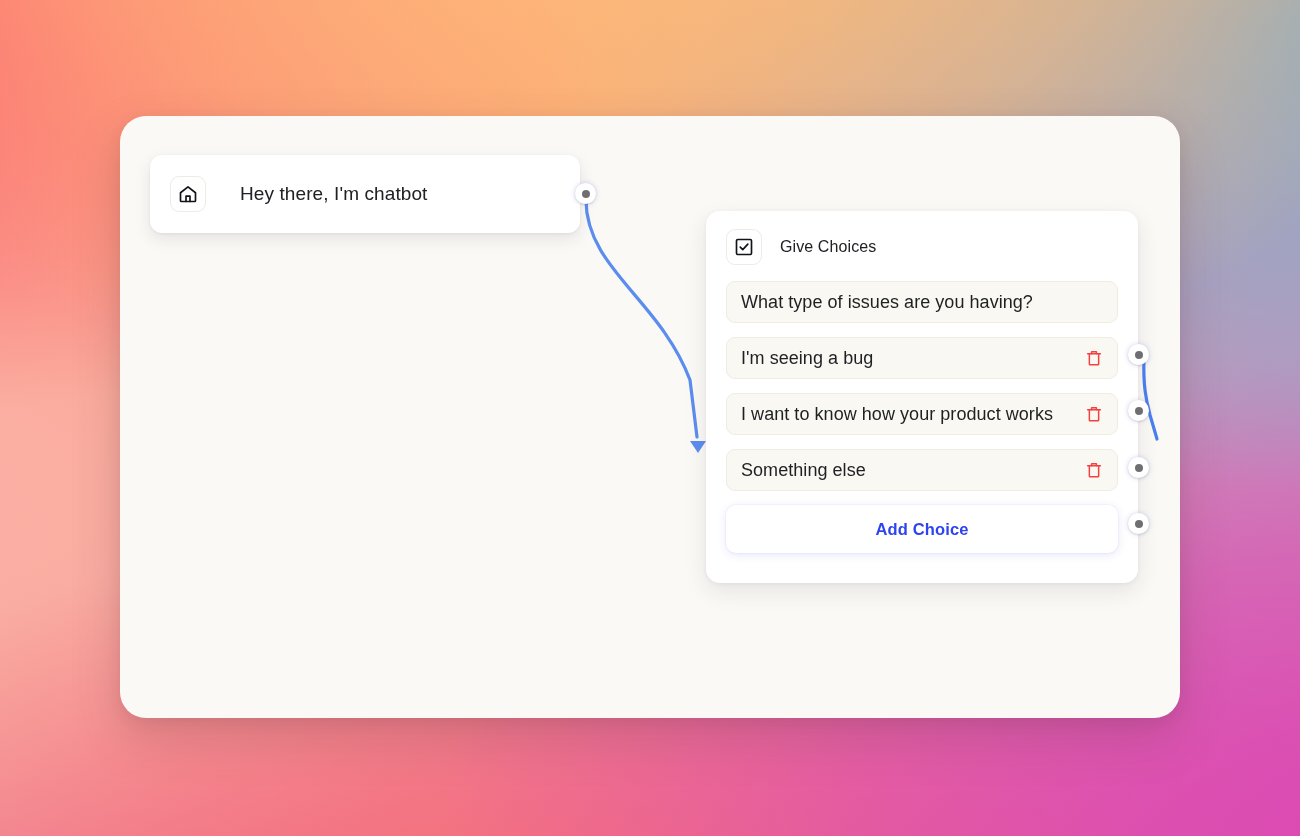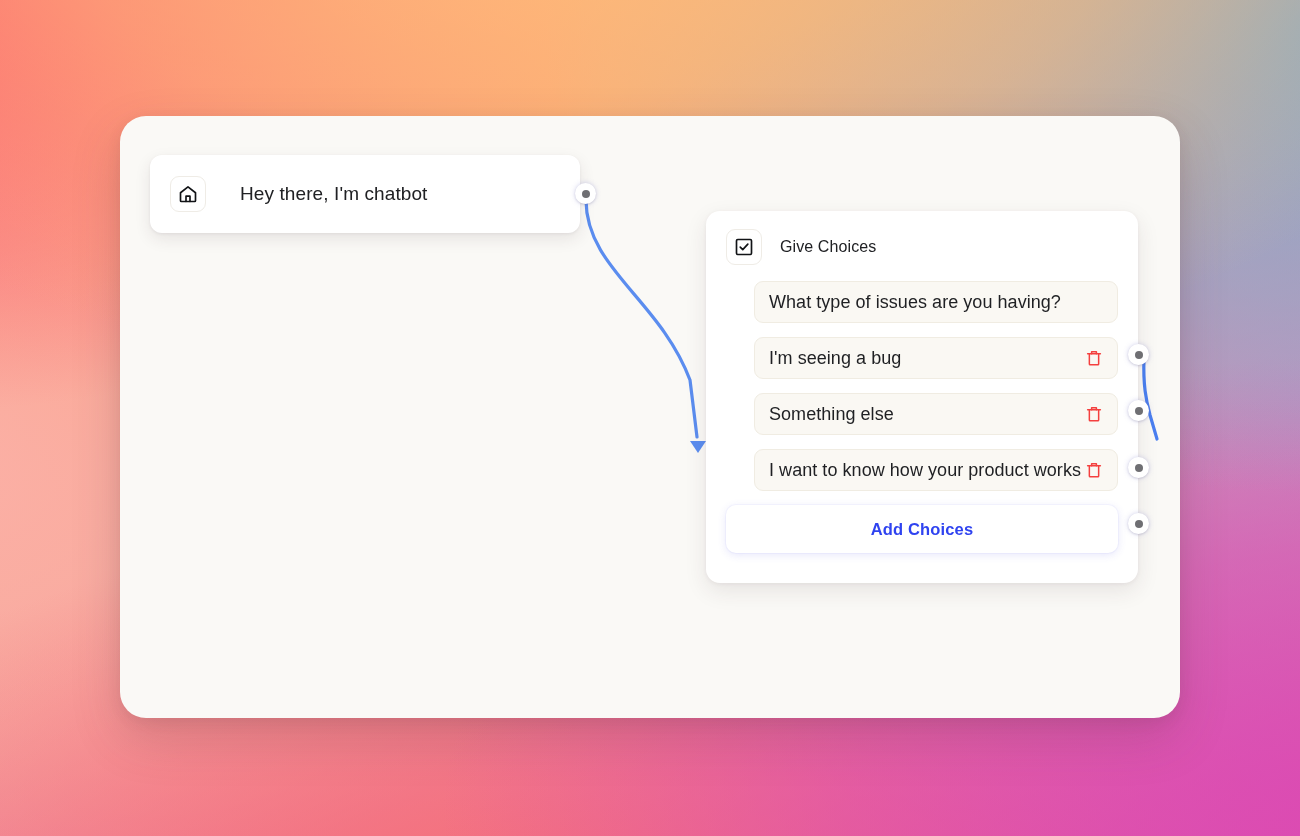--- a/index.html
+++ b/index.html
@@ -116,21 +116,20 @@
   .field {
     position: relative;
     height: 42px;
     background: #faf8f3;
     border: 1px solid #f0ece2;
     border-radius: 9px;
     display: flex;
     align-items: center;
     padding: 0 14px;
     margin-bottom: 14px;
-    margin-left: 28px;
   }
 
   .field .field-text {
     font-size: 18px;
     color: #1f2023;
     letter-spacing: 0.05px;
     white-space: nowrap;
     overflow: hidden;
   }
 
@@ -241,41 +240,41 @@
       <svg width="18" height="18" viewBox="0 0 24 24" fill="none" stroke="#f4403f" stroke-width="2" stroke-linecap="round" stroke-linejoin="round">
         <path d="M3.5 6.3 H20.5"></path>
         <path d="M8.8 6.3 V3.8 h6.4 v2.5"></path>
         <path d="M5.8 6.3 V20 a1 1 0 0 0 1 1 h10.4 a1 1 0 0 0 1 -1 V6.3"></path>
       </svg>
     </button>
   </div>
 
 
   <div class="field">
+    <span class="field-text">I want to know how your product works</span>
+    <button class="trash-btn">
+      <svg width="18" height="18" viewBox="0 0 24 24" fill="none" stroke="#f4403f" stroke-width="2" stroke-linecap="round" stroke-linejoin="round">
+        <path d="M3.5 6.3 H20.5"></path>
+        <path d="M8.8 6.3 V3.8 h6.4 v2.5"></path>
+        <path d="M5.8 6.3 V20 a1 1 0 0 0 1 1 h10.4 a1 1 0 0 0 1 -1 V6.3"></path>
+      </svg>
+    </button>
+  </div>
+
+  <div class="field">
     <span class="field-text">Something else</span>
     <button class="trash-btn">
       <svg width="18" height="18" viewBox="0 0 24 24" fill="none" stroke="#f4403f" stroke-width="2" stroke-linecap="round" stroke-linejoin="round">
         <path d="M3.5 6.3 H20.5"></path>
         <path d="M8.8 6.3 V3.8 h6.4 v2.5"></path>
         <path d="M5.8 6.3 V20 a1 1 0 0 0 1 1 h10.4 a1 1 0 0 0 1 -1 V6.3"></path>
       </svg>
     </button>
   </div>
 
-  <div class="field">
-    <span class="field-text">I want to know how your product works</span>
-    <button class="trash-btn">
-      <svg width="18" height="18" viewBox="0 0 24 24" fill="none" stroke="#f4403f" stroke-width="2" stroke-linecap="round" stroke-linejoin="round">
-        <path d="M3.5 6.3 H20.5"></path>
-        <path d="M8.8 6.3 V3.8 h6.4 v2.5"></path>
-        <path d="M5.8 6.3 V20 a1 1 0 0 0 1 1 h10.4 a1 1 0 0 0 1 -1 V6.3"></path>
-      </svg>
-    </button>
-  </div>
-
-  <button class="action-btn" id="add-choice-btn">Add Choices</button>
+  <button class="action-btn" id="add-choice-btn">Add Choice</button>
 
 
   <div class="handle" style="left: 422px; top: 133px;"></div>
   <div class="handle" style="left: 422px; top: 189px;"></div>
   <div class="handle" style="left: 422px; top: 246px;"></div>
   <div class="handle" style="left: 422px; top: 302px;"></div>
 </div>
 
 </body></html>

